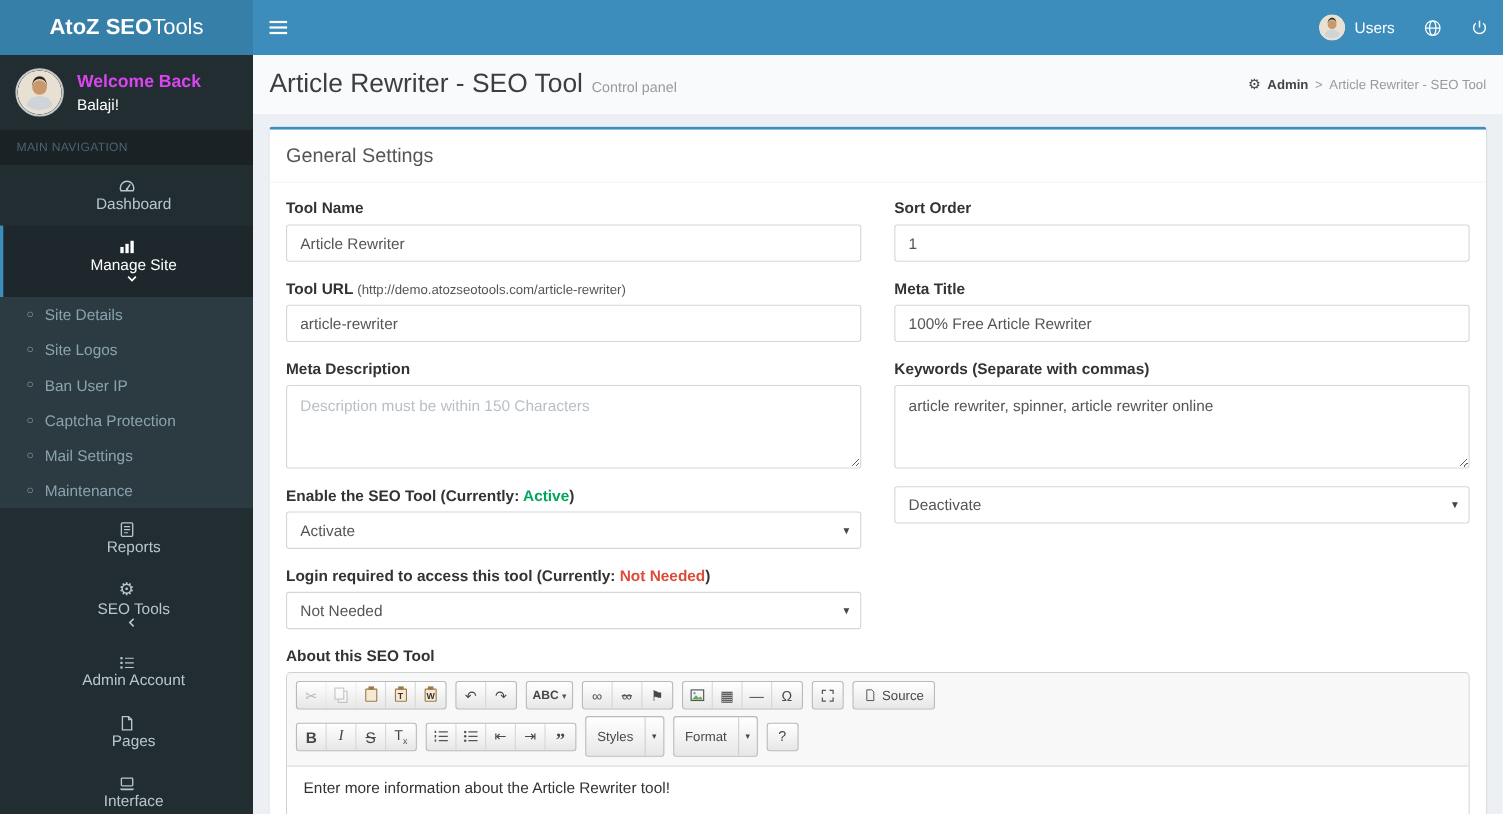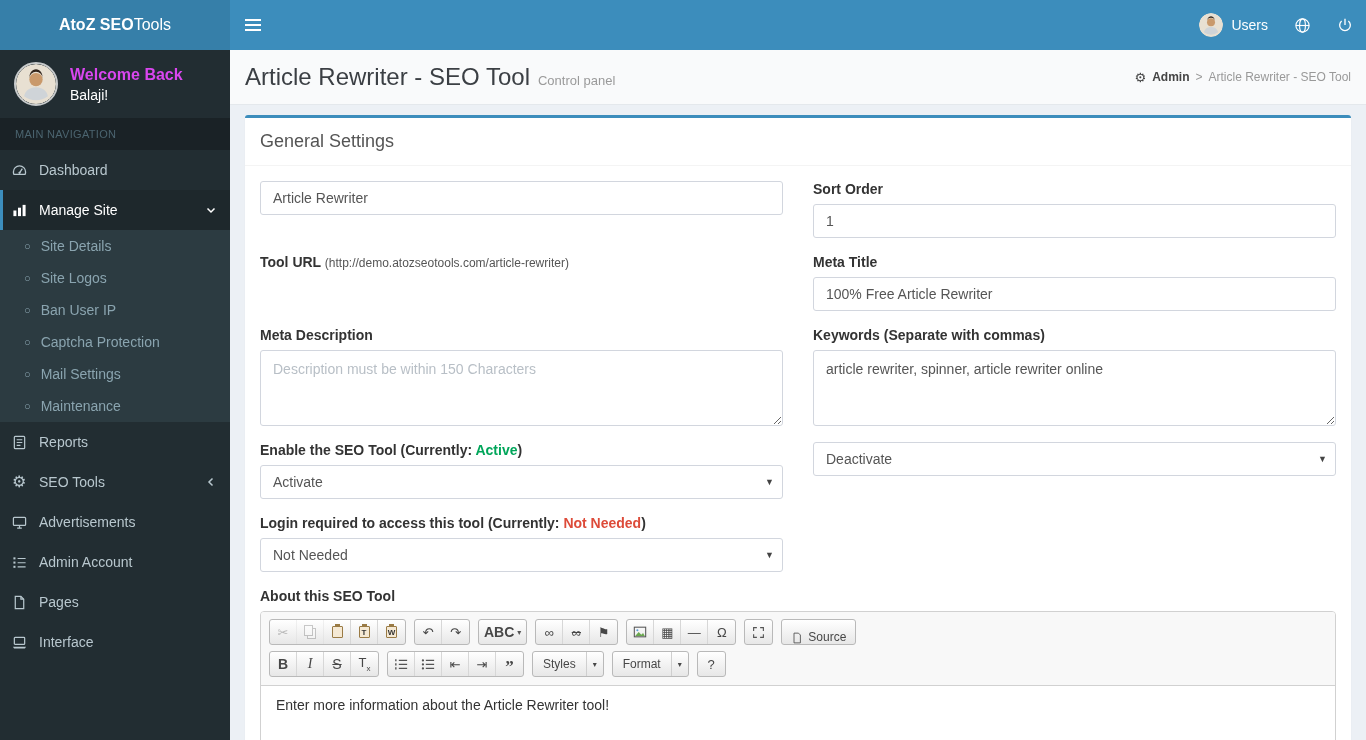--- a/index.html
+++ b/index.html
@@ -6,38 +6,38 @@
   html,body { width:1366px; height:740px; overflow:hidden; }
   body {
     font-family: "Liberation Sans", "DejaVu Sans", sans-serif;
     font-size: 14px; color:#333; background:#ecf0f5;
   }
   a { text-decoration:none; color:inherit; cursor:pointer; }
   svg { display:block; }
 
   
   .main-header { position:fixed; top:0; left:0; right:0; height:50px; display:flex; z-index:20; }
-  .logo { width:230px; background:#367fa9; color:#fff; font-size:16px; display:flex; align-items:center; justify-content:center; }
+  .logo { width:230px; background:#367fa9; color:#fff; font-size:20px; display:flex; align-items:center; justify-content:center; }
   .logo-bold { font-weight:bold; }
   .navbar { flex:1; background:#3c8dbc; display:flex; align-items:stretch; justify-content:space-between; }
   .sidebar-toggle { width:45px; display:flex; align-items:center; justify-content:center; }
   .hamburger i { display:block; width:16px; height:2px; background:#fff; margin:3px 0; }
   .nav-right { display:flex; align-items:stretch; }
   .nav-item { display:flex; align-items:center; gap:8px; padding:0 13px; color:#fff; font-size:14px; }
   .avatar-sm { width:24px; height:24px; border-radius:50%; overflow:hidden; flex:none; }
 
   
   .sidebar { position:fixed; top:50px; left:0; bottom:0; width:230px; background:#222d32; color:#b8c7ce; z-index:15; }
   .user-panel { display:flex; align-items:center; gap:12px; padding:12px 10px 12px 14px; }
   .avatar-lg { width:44px; height:44px; border-radius:50%; overflow:hidden; flex:none; border:2px solid rgba(255,255,255,.75); }
   .user-info .line1 { color:#d946ef; font-weight:bold; font-size:16px; margin-bottom:3px; }
   .user-info .line2 { color:#fff; font-size:14px; }
   .nav-label { background:#1a2226; color:#4b646f; font-size:11px; padding:10px 15px; letter-spacing:.3px; }
   .menu { list-style:none; }
-  .menu > li > a { display:flex; align-items:center; padding:12px 10px 12px 9px; border-left:3px solid transparent; color:#b8c7ce; font-size:14px; }
+  .menu > li > a { display:flex; align-items:center; padding:12px 10px 12px 20px; border-left:3px solid transparent; color:#b8c7ce; font-size:14px;flex-direction:column; }
   .mi { width:27px; display:flex; align-items:center; color:inherit; flex:none; }
   .mi.gear-char { font-size:16px; line-height:1; }
   .menu .label { flex:1; }
   .menu .chev { display:flex; margin-right:4px; }
   .menu > li.active > a { background:#1e282c; border-left-color:#3c8dbc; color:#fff; }
   .submenu { list-style:none; background:#2c3b41; }
   .submenu a { display:flex; align-items:center; gap:10px; padding:8px 15px 8px 24px; color:#8aa4af; font-size:14px; }
   .submenu .circle { font-size:11px; line-height:1; }
 
   
@@ -79,34 +79,34 @@
   .cke-btn { min-width:27px; height:100%; display:flex; align-items:center; justify-content:center; gap:3px;
     padding:0 5px; color:#474747; font-size:13px; border-right:1px solid #d7d7d7; background:transparent; }
   .cke-group .cke-btn:last-child { border-right:none; }
   .cke-btn.disabled { opacity:.35; }
   .glyph { line-height:1; }
   .glyph-strike { text-decoration:line-through; }
   .b-bold { font-weight:bold; font-size:14px; }
   .b-italic { font-style:italic; font-family:"Liberation Serif", serif; font-size:14px; }
   .b-strike { text-decoration:line-through; font-size:14px; }
   .b-tx sub { font-size:8px; }
-  .abc { font-size:14px; font-weight:bold; }
+  .abc { font-size:11px; font-weight:bold; }
   .caret-sm { font-size:8px; color:#555; }
   .quote-glyph { font-family:"Liberation Serif", serif; font-size:17px; font-weight:bold; line-height:.6; padding-top:7px; }
   .ico-copy { position:relative; width:9px; height:11px; border:1px solid #6b6b6b; background:#fff;
     box-shadow:3px 3px 0 -1px #fff, 3px 3px 0 0 #6b6b6b; margin:-3px 3px 0 0; }
   .ico-paste { position:relative; width:11px; height:12px; border:1px solid #9a7b45; background:#f5e9d4; border-radius:1px; }
   .ico-paste::before { content:""; position:absolute; top:-3px; left:2px; width:5px; height:3px; background:#9a7b45; }
   .ico-paste::after { content:attr(data-letter); position:absolute; left:0; right:0; bottom:0; text-align:center;
     font-size:8px; font-weight:bold; color:#333; line-height:1; }
-  .cke-combo { display:inline-flex; align-items:stretch; height:26px; border:1px solid #b9b9b9; border-radius:3px;
+  .cke-combo { display:inline-flex; align-items:stretch; height:37px; border:1px solid #b9b9b9; border-radius:3px;
     background:linear-gradient(#fff,#e7e7e7); font-size:12px; color:#474747; overflow:hidden; }
   .combo-text { padding:0 10px; display:flex; align-items:center; min-width:52px; }
   .combo-caret { border-left:1px solid #cfcfcf; padding:0 6px; display:flex; align-items:center; font-size:8px; }
-  .cke-source { padding:0 9px; font-size:12px; gap:5px;align-items:flex-end; }
+  .cke-source { padding:0 9px; font-size:12px; gap:5px; }
   .cke-contents { background:#fff; height:190px; padding:11px 15px; font-size:14px; color:#333; }
 </style>
 </head>
 <body>
 
 <div class="app">
 
   <header class="main-header">
     <a class="logo">
       <span class="logo-bold">AtoZ SEO</span>
@@ -258,31 +258,20 @@
           <span class="mi gear-char">⚙</span>
           <span class="label">SEO Tools</span>
           <span class="chev">
             <svg viewBox="0 0 10 10" width="10" height="10">
                 <path d="M6.5 1.5 3 5l3.5 3.5" fill="none" stroke="currentColor" stroke-width="1.5"></path>
               </svg>
           </span>
         </a>
       </li>
 
-      <li>
-        <a>
-          <span class="mi">
-            <svg viewBox="0 0 16 16" width="15" height="15">
-              <rect x="1.5" y="2.5" width="13" height="8.5" rx="1" fill="none" stroke="currentColor" stroke-width="1.3"></rect>
-              <path d="M5.5 14h5M8 11v3" stroke="currentColor" stroke-width="1.3"></path>
-            </svg>
-          </span>
-          <span class="label">Advertisements</span>
-        </a>
-      </li>
 
 
       <li>
         <a>
           <span class="mi">
             <svg viewBox="0 0 16 16" width="15" height="15" fill="currentColor">
               <rect x="1.5" y="2.5" width="2.2" height="2.2"></rect>
                 <rect x="1.5" y="7" width="2.2" height="2.2"></rect>
                 <rect x="1.5" y="11.5" width="2.2" height="2.2"></rect>
               <path d="M6 3.1h8.5v1.1H6zM6 7.6h8.5v1.1H6zM6 12.1h8.5v1.1H6z"></path>
@@ -334,35 +323,37 @@
     <section class="content">
       <div class="box">
         <div class="box-header">
           <h3>General Settings</h3>
         </div>
         <div class="box-body">
 
           <div class="row">
             <div class="col">
               <div class="form-group">
+                <label>Tool Name</label>
                 <input class="form-control" type="text" value="Article Rewriter" style="">
               </div>
             </div>
             <div class="col">
               <div class="form-group">
                 <label>Sort Order</label>
                 <input class="form-control" type="text" value="1" style="">
               </div>
             </div>
           </div>
 
           <div class="row">
             <div class="col">
               <div class="form-group">
                 <label><span>Tool URL</span> <span class="label-hint">(http://demo.atozseotools.com/article-rewriter)</span></label>
+                <input class="form-control" type="text" value="article-rewriter" style="">
               </div>
             </div>
             <div class="col">
               <div class="form-group">
                 <label>Meta Title</label>
                 <input class="form-control" type="text" value="100% Free Article Rewriter" style="">
               </div>
             </div>
           </div>
 

